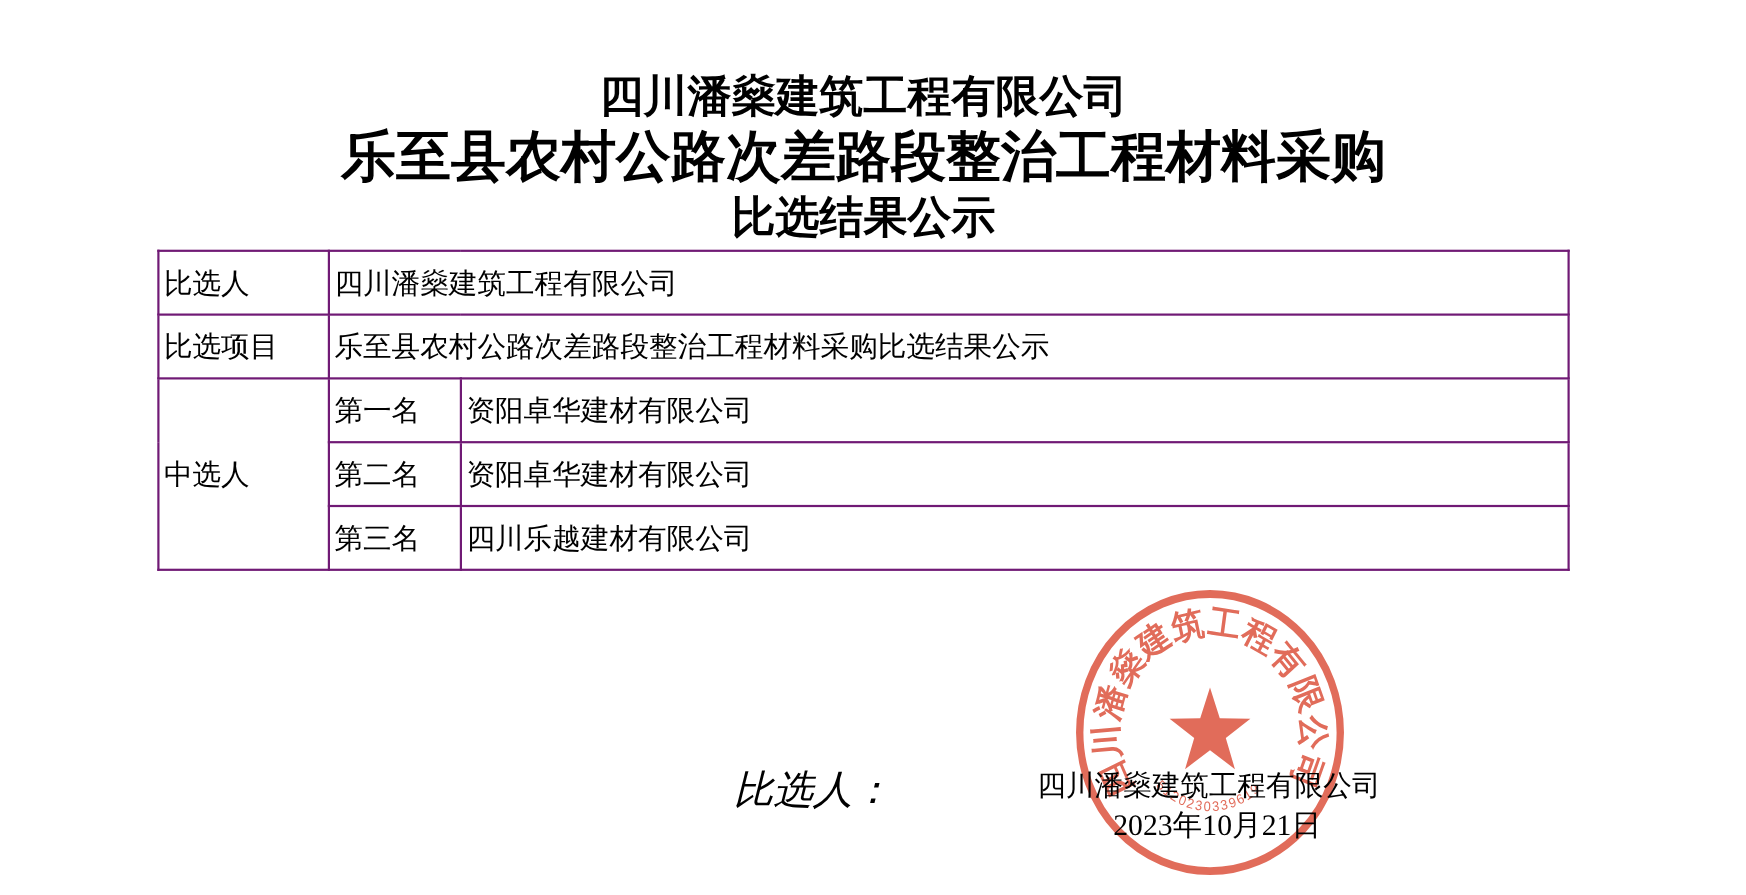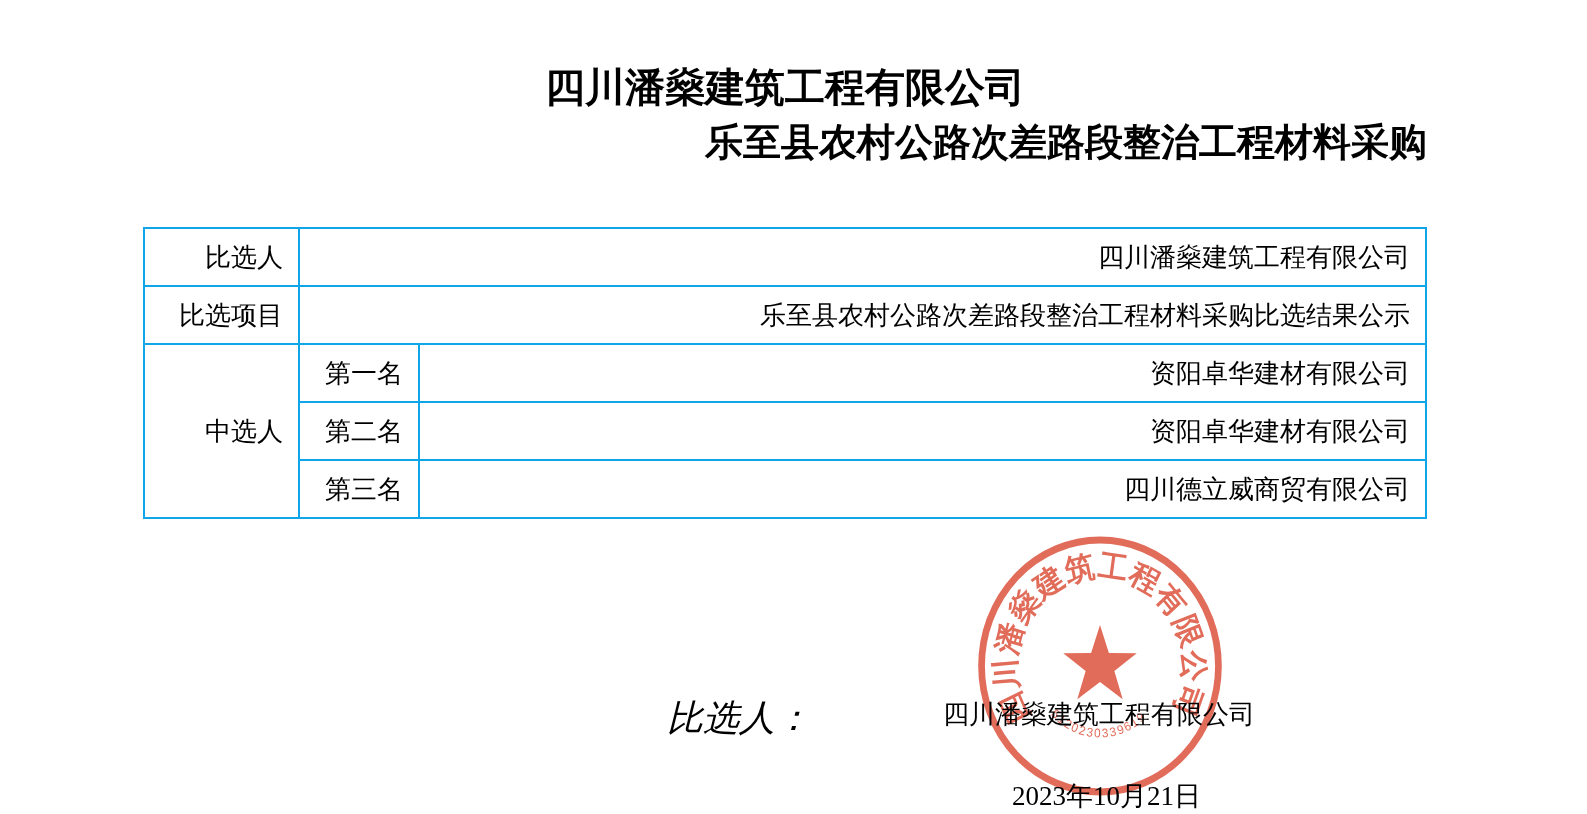--- a/index.html
+++ b/index.html
@@ -18,36 +18,36 @@
   .doc-title {
     position: absolute;
     left: 143px;
     top: 60px;
     width: 1284px;
     text-align: center;
     font-weight: bold;
     line-height: 55px;
   }
   .doc-title .t1 { font-size: 40px; }
-  .doc-title .t2 { font-size: 38px; text-align: right; }
+  .doc-title .t2 { font-size: 50px; }
   .doc-title .t3 { font-size: 40px; }
 
   table.result {
     position: absolute;
     left: 143px;
     top: 227px;
     width: 1284px;
     border-collapse: collapse;
     table-layout: fixed;
   }
   table.result td {
-    border: 2px solid #0ea5e9;
+    border: 2px solid #701a75;
     height: 56px;
-    padding: 0 15px;
-    text-align: right;
+    padding: 0 4px;
+    text-align: left;
     vertical-align: middle;
     font-size: 26px;
     overflow: hidden;
     white-space: nowrap;
   }
 
   .sig-label {
     position: absolute;
     left: 667px;
     top: 694px;
@@ -58,21 +58,21 @@
   .sig-company {
     position: absolute;
     left: 943px;
     top: 697px;
     font-size: 26px;
     white-space: nowrap;
   }
   .sig-date {
     position: absolute;
     left: 1012px;
-    top: 778px;
+    top: 732px;
     font-size: 27px;
     white-space: nowrap;
     font-family: Liberation Serif, serif;
   }
 
   .stamp {
     position: absolute;
     left: 974px;
     top: 532px;
     width: 252px;
@@ -81,20 +81,21 @@
     opacity: 0.88;
     pointer-events: none;
   }
 </style>
 </head>
 <body>
 
 <div class="doc-title">
   <div class="t1">四川潘燊建筑工程有限公司</div>
   <div class="t2">乐至县农村公路次差路段整治工程材料采购</div>
+  <div class="t3">比选结果公示</div>
 </div>
 
 <table class="result">
   <colgroup>
     <col style="width:155px">
     <col style="width:120px">
     <col>
   </colgroup>
   <tbody>
     <tr>
@@ -109,21 +110,21 @@
       <td rowspan="3">中选人</td>
       <td>第一名</td>
       <td>资阳卓华建材有限公司</td>
     </tr>
     <tr>
       <td>第二名</td>
       <td>资阳卓华建材有限公司</td>
     </tr>
     <tr>
       <td>第三名</td>
-      <td>四川德立威商贸有限公司</td>
+      <td>四川乐越建材有限公司</td>
     </tr>
   </tbody>
 </table>
 
 <span class="sig-label">比选人：</span>
 <span class="sig-company">四川潘燊建筑工程有限公司</span>
 <span class="sig-date">2023年10月21日</span>
 
 <svg class="stamp" viewBox="0 0 300 300" preserveAspectRatio="none" xmlns="http://www.w3.org/2000/svg">
   <circle cx="150" cy="150" r="141" fill="none" stroke-width="8" stroke="#dd5743"></circle>

